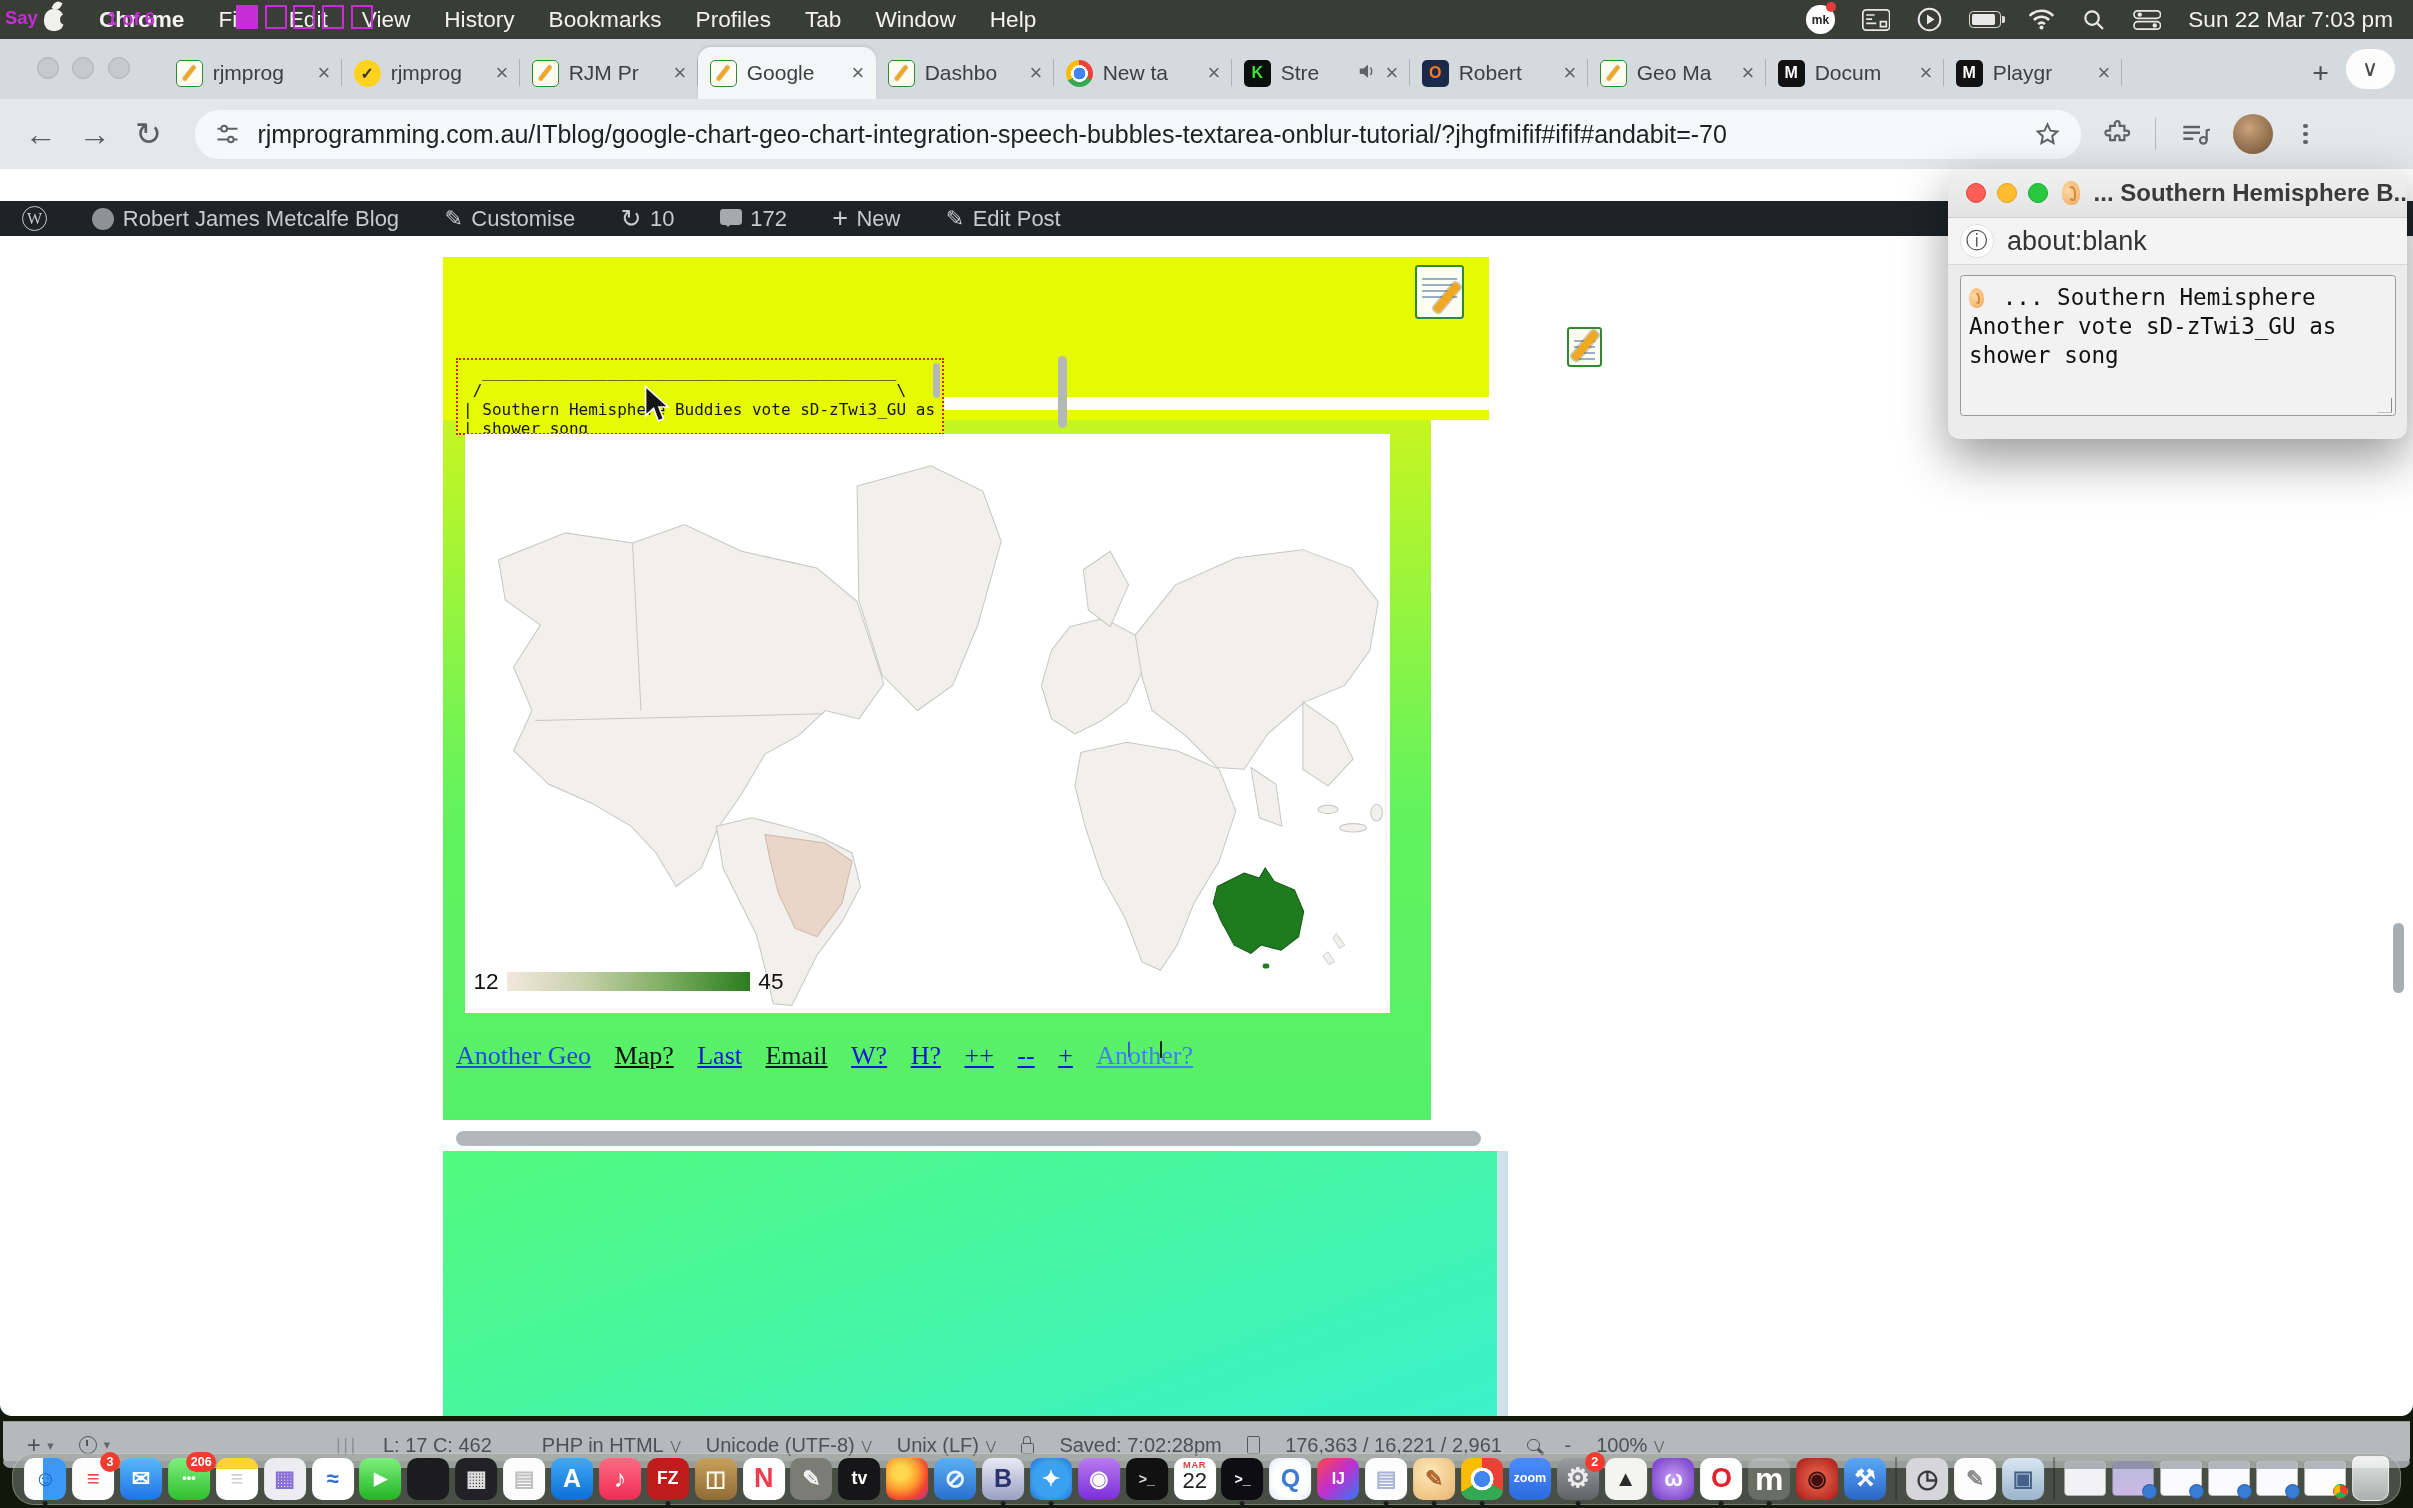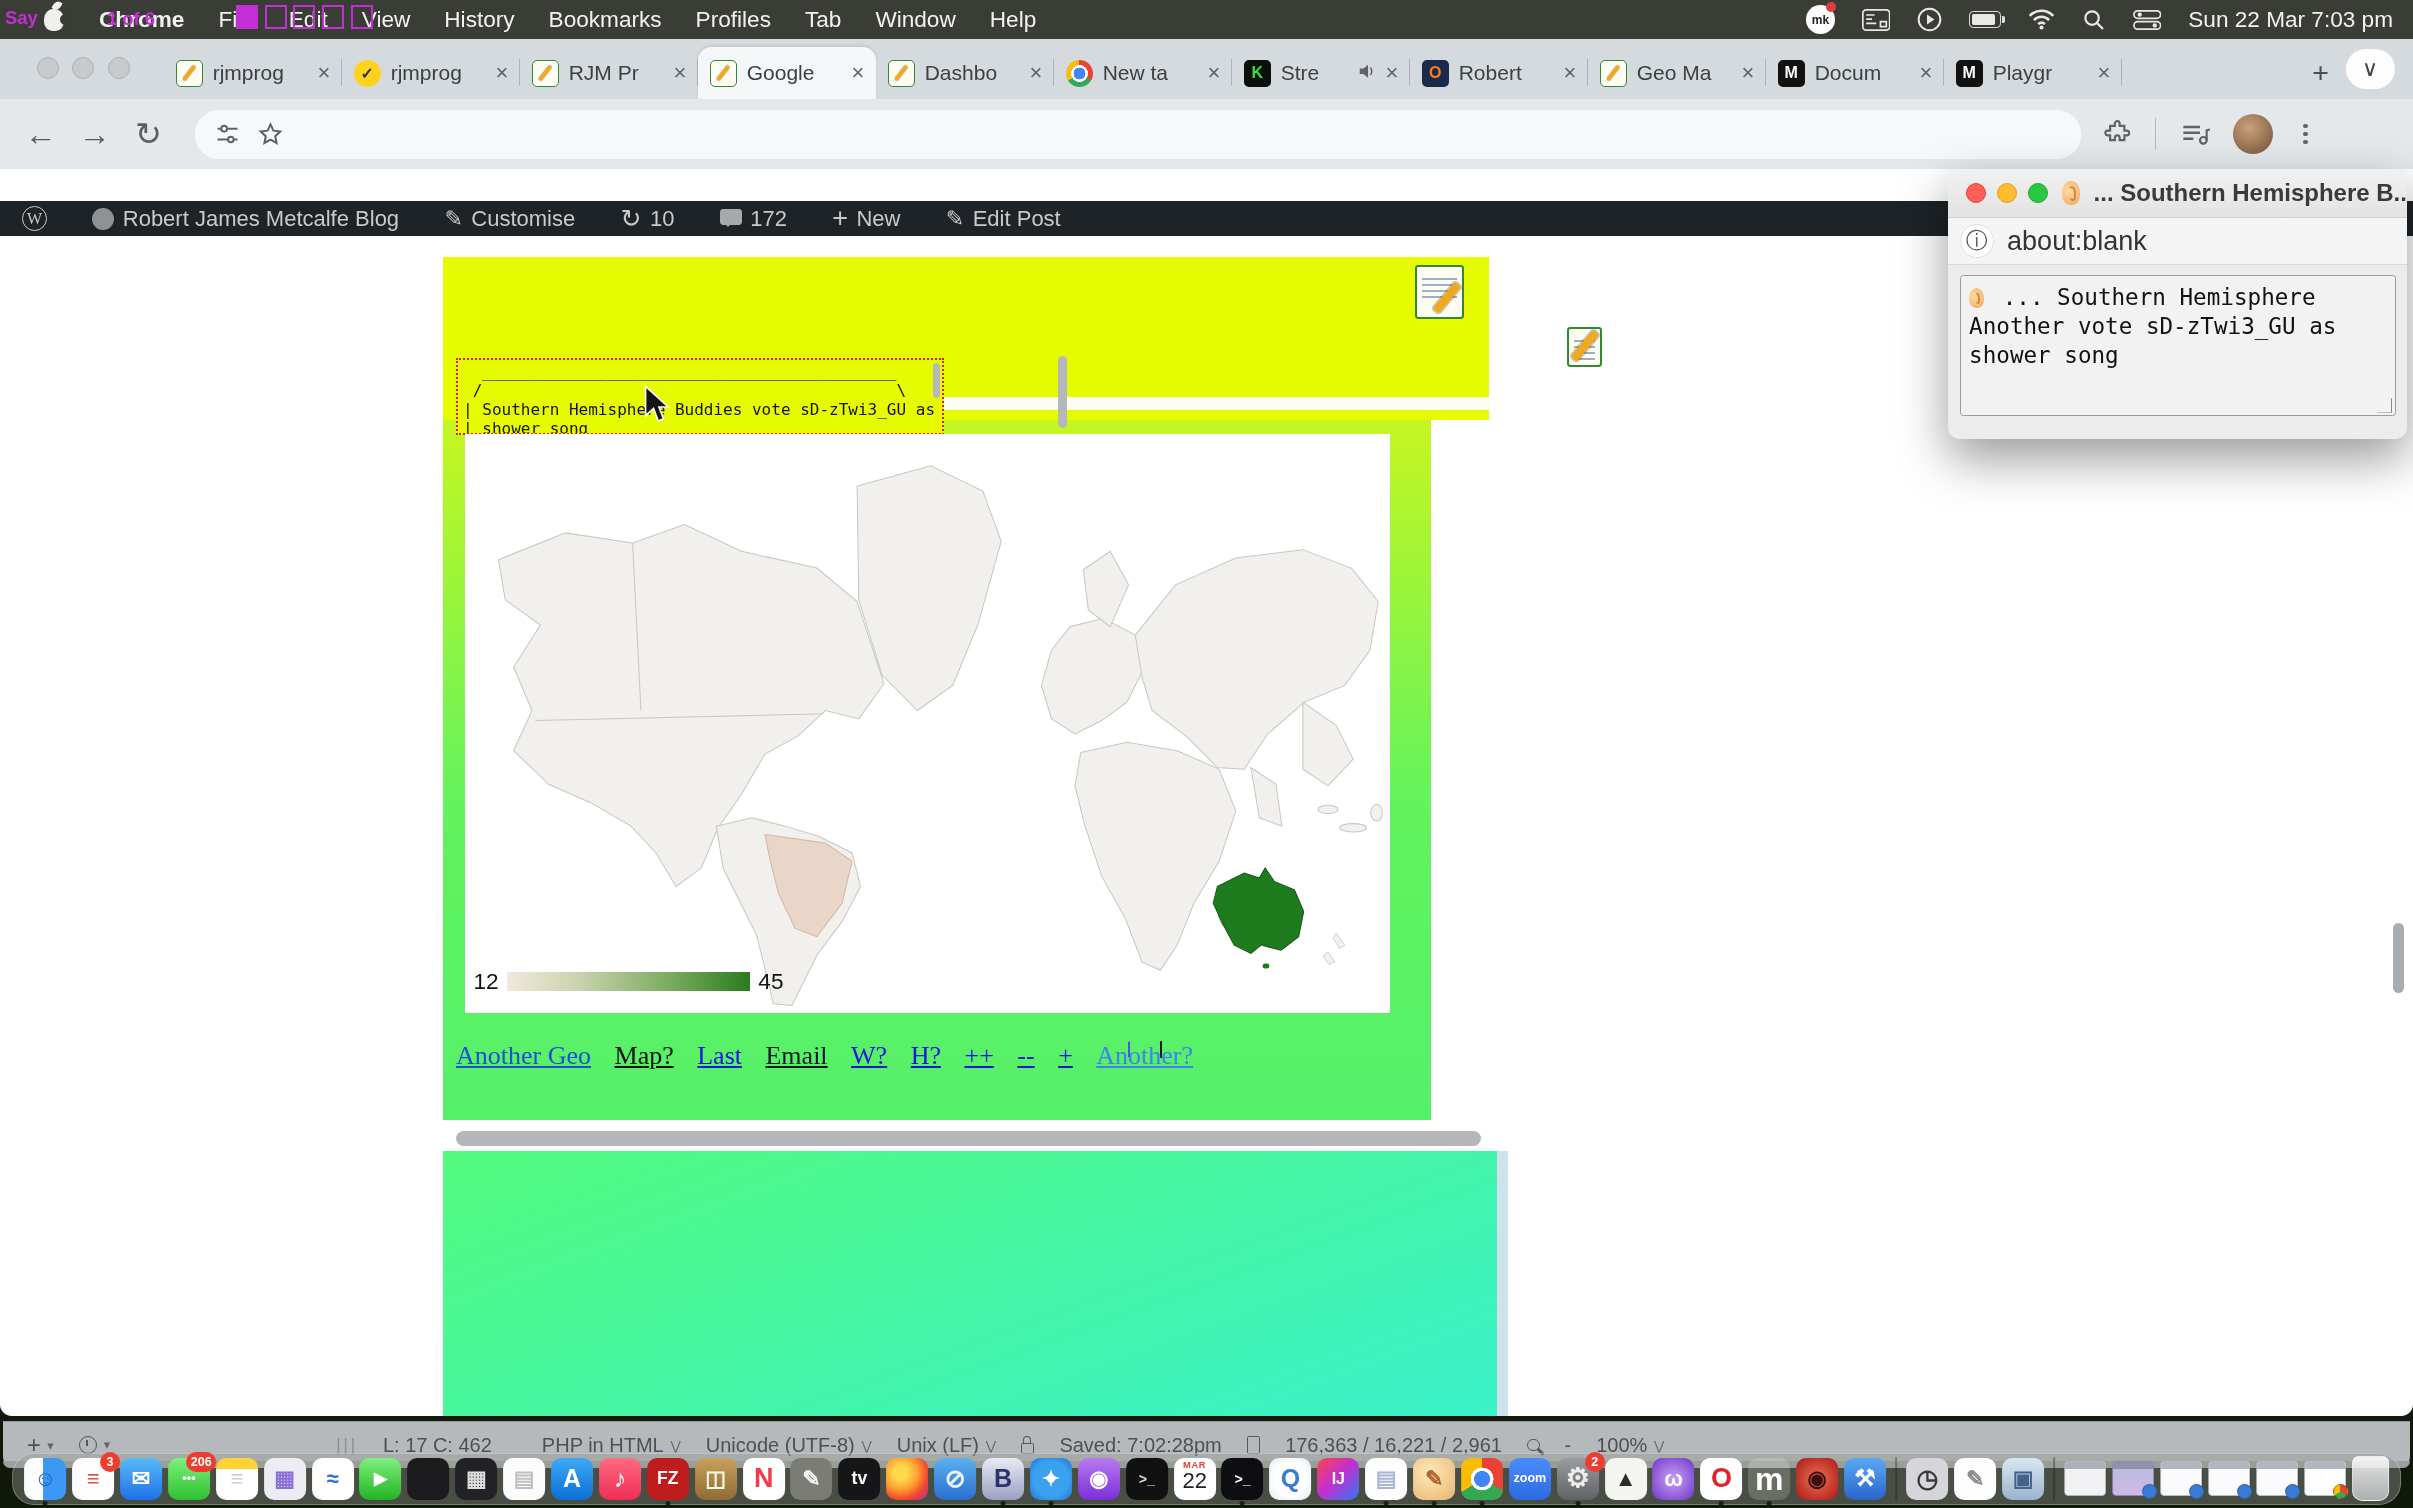--- a/index.html
+++ b/index.html
@@ -332,20 +332,21 @@
   <span class="navbtn" style="margin-left:13.4px">←</span>
   <span class="navbtn">→</span>
   <span class="navbtn">↻</span>
   <div class="omnibox">
     <svg class="tune" width="25" height="25" viewBox="0 0 30 30">
         <circle cx="11" cy="8" r="3.4" fill="none" stroke="#5f6368" stroke-width="2.4"></circle>
         <path d="M14 8h13M3 8h4" stroke="#5f6368" stroke-width="2.4"></path>
         <circle cx="19" cy="21" r="3.4" fill="none" stroke="#5f6368" stroke-width="2.4"></circle>
         <path d="M3 21h12M23 21h4" stroke="#5f6368" stroke-width="2.4"></path>
       </svg>
+    <span class="url">rjmprogramming.com.au/ITblog/google-chart-geo-chart-integration-speech-bubbles-textarea-onblur-tutorial/?jhgfmifif#ifif#andabit=-70</span>
     <svg width="27" height="27" viewBox="0 0 24 24">
         <path d="M12 3l2.6 5.6 6.1.7-4.5 4.2 1.2 6-5.4-3-5.4 3 1.2-6L3.3 9.3l6.1-.7z" fill="none" stroke="#5f6368" stroke-width="1.8"></path>
       </svg>
   </div>
   <div class="tb-right">
     <svg width="28.5" height="28.5" viewBox="0 0 24 24">
         <path d="M10 3a2 2 0 014 0v2h4v4h2a2 2 0 010 4h-2v4h-4v-2a2 2 0 00-4 0v2H6v-4H4a2 2 0 010-4h2V5h4z" fill="none" stroke="#5f6368" stroke-width="1.8"></path>
       </svg>
     <span class="sep-v"></span>
     <svg width="30" height="25" viewBox="0 0 36 30">

